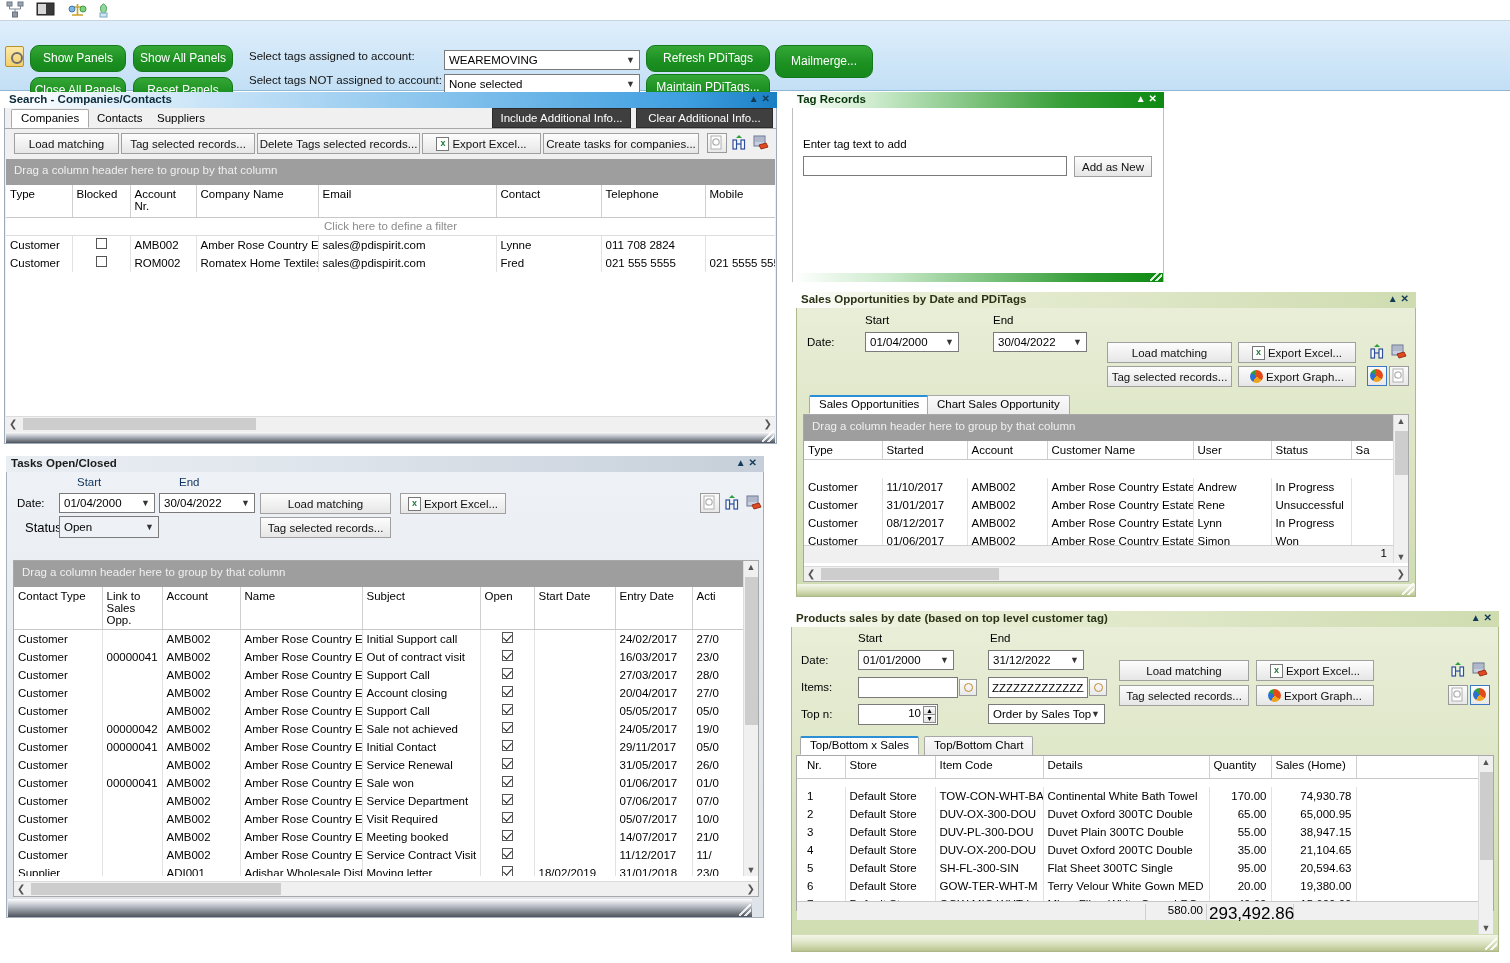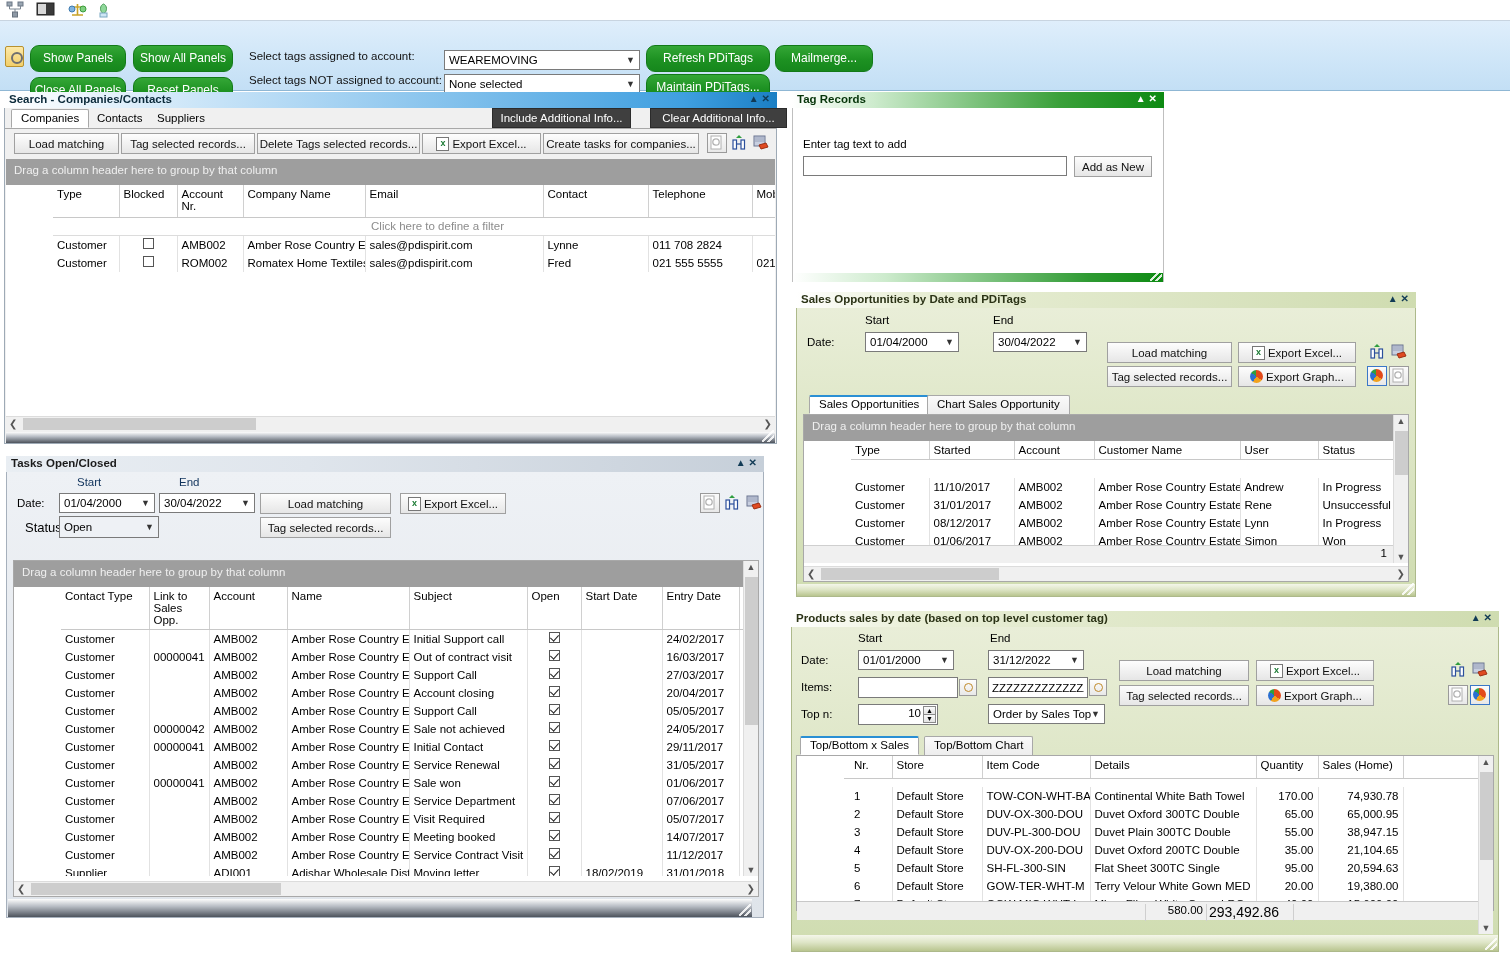--- a/index.html
+++ b/index.html
@@ -97,21 +97,21 @@
     position: absolute; width: 20px; height: 20px;
     border: 1px solid #9a9a9a; background: linear-gradient(180deg,#fbfbfb,#e8e8e8);
     cursor: pointer;
   }
 
   
   .groupbar {
     background: #9e9e9e; color: #efefef; font-size: 11.5px;
     padding: 5px 0 0 8px; height: 26px; overflow:hidden; white-space:nowrap;
   }
-  table.grid { border-collapse: collapse; width: 100%; table-layout: fixed; background:#1d4ed8;margin-left:47px; }
+  table.grid { border-collapse: collapse; width: 100%; table-layout: fixed; background:#1d4ed8; }
   table.grid th {
     font-weight: normal; text-align: left; font-size: 11.5px;
     background: #fff; border-right: 1px solid #d0d0d0; border-bottom: 1px solid #c8c8c8;
     padding: 3px 4px; vertical-align: top; white-space: normal; overflow:hidden;
   }
   table.grid td {
     font-size: 11.5px; border-right: 1px solid #e2e2e2;
     padding: 1px 4px; white-space: nowrap; overflow: hidden;
     background:#fff; height:18px;
   }
@@ -210,39 +210,39 @@
       <span>WEAREMOVING</span>
       <span class="arw">▼</span>
     </div>
     <div class="rcombo" style="left:444px; top:53px; width:196px;">
       <span>None selected</span>
       <span class="arw">▼</span>
     </div>
 
     <div class="gbtn" style="left:646px; top:24px; width:124px; height:27px;">Refresh PDiTags</div>
     <div class="gbtn" style="left:646px; top:53px; width:124px; height:27px;">Maintain PDiTags...</div>
-    <div class="gbtn" style="left:775px; top:24px; width:98px; height:27px;">Mailmerge...</div>
+    <div class="gbtn" style="left:775px; top:24px; width:98px; height:33px;">Mailmerge...</div>
   </div>
 
   <div class="panel" style="left:4px; top:92px; width:773px; height:352px;">
     <div class="ptitle title-blue">
       <span>Search - Companies/Contacts</span>
       <span class="pbtns">
         <span>▲</span><span>✕</span>
       </span>
     </div>
     <div class="pbody" style="height:336px; position:relative;">
 
       <div class="tabstrip" style="height:21px; border-bottom:1px solid #a8a8a8;">
         <div class="tab active" style="left:6px;">Companies</div>
         <div class="tab" style="left:82px; background:transparent; border-color:transparent;">Contacts</div>
         <div class="tab" style="left:142px; background:transparent; border-color:transparent;">Suppliers</div>
 
         <div class="dkbtn" style="left:487px; top:0px; width:139px;">Include Additional Info...</div>
-        <div class="dkbtn" style="left:645px; top:0px; width:137px;">Clear Additional Info...</div>
+        <div class="dkbtn" style="left:631px; top:0px; width:137px;">Clear Additional Info...</div>
       </div>
 
       <div style="position:absolute; left:0; top:21px; width:771px; height:30px; background:#f0f0f0;">
         <div class="gbtn2" style="left:9px; top:4px; width:105px;">Load matching</div>
         <div class="gbtn2" style="left:116px; top:4px; width:134px;">Tag selected records...</div>
         <div class="gbtn2" style="left:252px; top:4px; width:163px;">Delete Tags selected records...</div>
         <div class="gbtn2" style="left:417px; top:4px; width:119px;">
           <span class="xlicon"></span>
             <span>Export Excel...</span>
         </div>
@@ -942,21 +942,21 @@
                   <td class="num">40.00</td>
                   <td class="num">15,600.00</td>
                   <td></td>
                 </tr>
               </tbody>
           </table>
         </div>
 
         <div style="position:absolute; left:0; top:145px; width:681px; height:19px; background:#f0f0f0; border-top:1px solid #c8c8c8;">
           <div style="position:absolute; left:348px; top:2px; width:62px; text-align:right; font-size:11.5px; border-left:1px solid #cfcfcf; border-right:1px solid #cfcfcf; height:17px; padding-right:3px;">580.00</div>
-          <div style="position:absolute; left:412px; top:2px; width:85px; text-align:left; font-size:14px; border-right:1px solid #cfcfcf; height:17px; padding-right:4px;">293,492.86</div>
+          <div style="position:absolute; left:412px; top:2px; width:85px; text-align:left; font-size:17px; border-right:1px solid #cfcfcf; height:17px; padding-right:4px;">293,492.86</div>
         </div>
 
         <div class="sb-v" style="right:0; top:0; width:15px; height:178px;">
           <span class="sb-arw" style="top:1px;">▲</span>
           <div class="sb-thumb" style="left:1px; top:16px; width:13px; height:88px;"></div>
           <span class="sb-arw" style="bottom:1px;">▼</span>
         </div>
       </div>
 
       <div class="footgrad-olive" style="position:absolute; left:0; bottom:0; width:706px; height:16px;">

